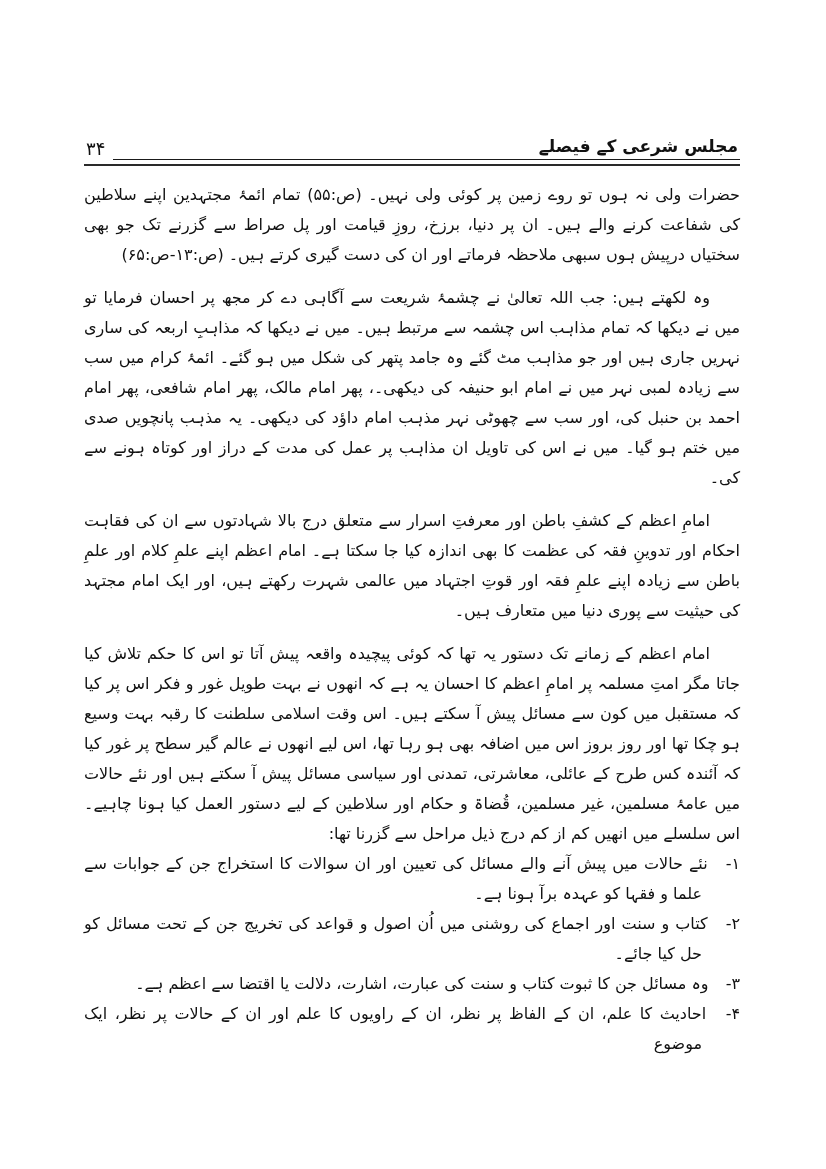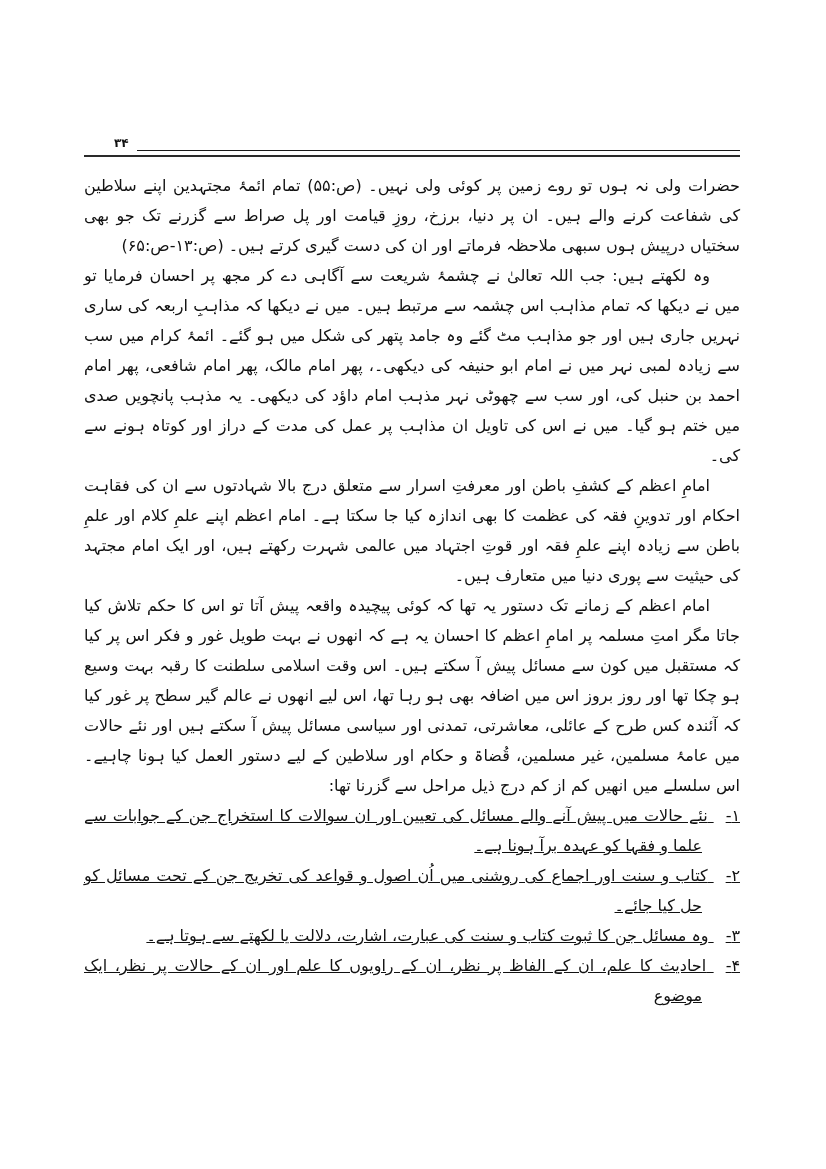--- a/index.html
+++ b/index.html
@@ -28,53 +28,52 @@
     padding:0 2px 3px 6px;
     border-bottom:1.5px solid #1a1a1a;
     white-space:nowrap;
   }
   .page-header .rule-fill{
     flex:1;
     border-bottom:1.5px solid #1a1a1a;
     height:1px;
   }
   .page-header .page-num{
-    font-size:12px;
-    font-weight:bold;
+    font-size:18px;
+    font-weight:normal;
     padding:0 8px 1px 2px;
     white-space:nowrap;
-    margin-left:28px;
   }
   .thick-rule{
     border-bottom:2.5px solid #2a2a2a;
     margin-top:4px;
   }
   .body-text{
     margin-top:14px;
     font-size:16px;
     line-height:30px;
     text-align:justify;
   }
   .para{margin:0;}
-  .para.indent{text-indent:30px;}
+  .para.indent{text-indent:30px;margin-top:13px;}
   .list-item{
     margin:0;
     padding-right:38px;
     text-indent:-38px;
-    text-decoration:underline;
   }
   .list-item .marker{padding-left:12px;}
 </style>
 </head>
 <body>
 
 <div class="page">
   <div class="content">
 
     <header class="page-header">
+      <span class="title">مجلس شرعی کے فیصلے</span>
       <span class="rule-fill"></span>
       <span class="page-num">۳۴</span>
     </header>
 
     <div class="thick-rule"></div>
 
     <main class="body-text">
       <p class="para">حضرات ولی نہ ہوں تو روے زمین پر کوئی ولی نہیں۔ (ص:۵۵) تمام ائمۂ مجتہدین اپنے سلاطین کی شفاعت کرنے والے ہیں۔ ان پر دنیا، برزخ، روزِ قیامت اور پل صراط سے گزرنے تک جو بھی سختیاں درپیش ہوں سبھی ملاحظہ فرماتے اور ان کی دست گیری کرتے ہیں۔ (ص:۱۳-ص:۶۵)</p>
       <p class="para indent">وہ لکھتے ہیں: جب اللہ تعالیٰ نے چشمۂ شریعت سے آگاہی دے کر مجھ پر احسان فرمایا تو میں نے دیکھا کہ تمام مذاہب اس چشمہ سے مرتبط ہیں۔ میں نے دیکھا کہ مذاہبِ اربعہ کی ساری نہریں جاری ہیں اور جو مذاہب مٹ گئے وہ جامد پتھر کی شکل میں ہو گئے۔ ائمۂ کرام میں سب سے زیادہ لمبی نہر میں نے امام ابو حنیفہ کی دیکھی۔، پھر امام مالک، پھر امام شافعی، پھر امام احمد بن حنبل کی، اور سب سے چھوٹی نہر مذہب امام داؤد کی دیکھی۔ یہ مذہب پانچویں صدی میں ختم ہو گیا۔ میں نے اس کی تاویل ان مذاہب پر عمل کی مدت کے دراز اور کوتاہ ہونے سے کی۔</p>
       <p class="para indent">امامِ اعظم کے کشفِ باطن اور معرفتِ اسرار سے متعلق درج بالا شہادتوں سے ان کی فقاہت احکام اور تدوینِ فقہ کی عظمت کا بھی اندازہ کیا جا سکتا ہے۔ امام اعظم اپنے علمِ کلام اور علمِ باطن سے زیادہ اپنے علمِ فقہ اور قوتِ اجتہاد میں عالمی شہرت رکھتے ہیں، اور ایک امام مجتہد کی حیثیت سے پوری دنیا میں متعارف ہیں۔</p>
@@ -83,21 +82,21 @@
       <p class="list-item">
         <span class="marker">۱-</span>
         <span>نئے حالات میں پیش آنے والے مسائل کی تعیین اور ان سوالات کا استخراج جن کے جوابات سے علما و فقہا کو عہدہ برآ ہونا ہے۔</span>
       </p>
       <p class="list-item">
         <span class="marker">۲-</span>
         <span>کتاب و سنت اور اجماع کی روشنی میں اُن اصول و قواعد کی تخریج جن کے تحت مسائل کو حل کیا جائے۔</span>
       </p>
       <p class="list-item">
         <span class="marker">۳-</span>
-        <span>وہ مسائل جن کا ثبوت کتاب و سنت کی عبارت، اشارت، دلالت یا لکھتے سے ہوتا ہے۔</span>
+        <span>وہ مسائل جن کا ثبوت کتاب و سنت کی عبارت، اشارت، دلالت یا اقتضا سے اعظم ہے۔</span>
       </p>
       <p class="list-item">
         <span class="marker">۴-</span>
         <span>احادیث کا علم، ان کے الفاظ پر نظر، ان کے راویوں کا علم اور ان کے حالات پر نظر، ایک موضوع</span>
       </p>
     </main>
 
   </div>
 </div>
 

